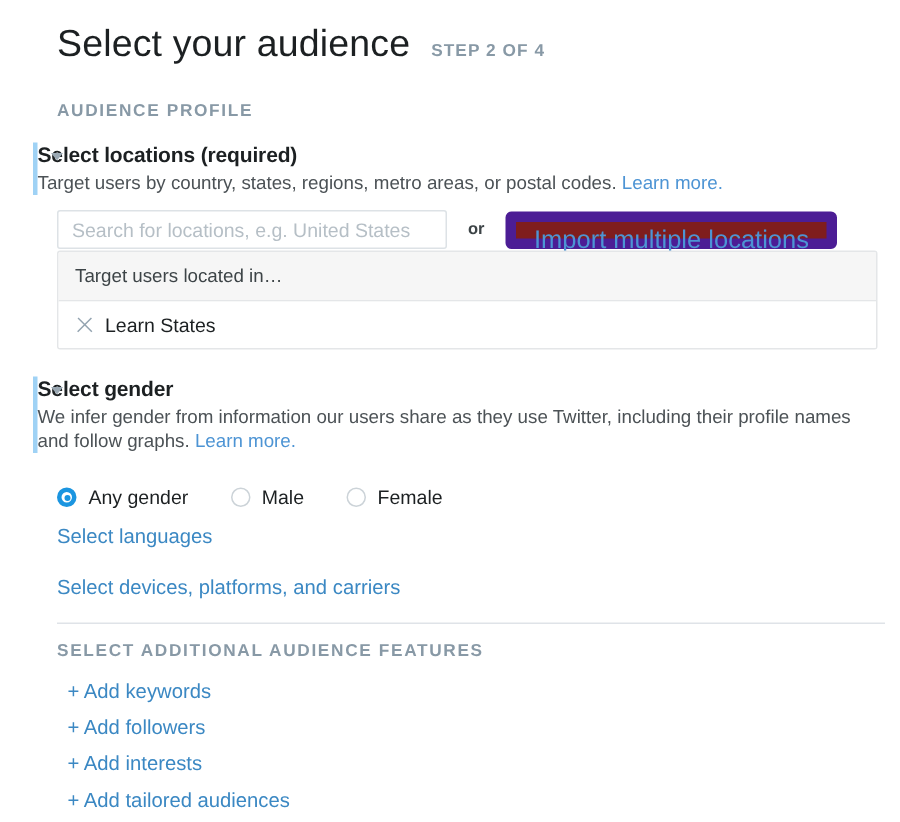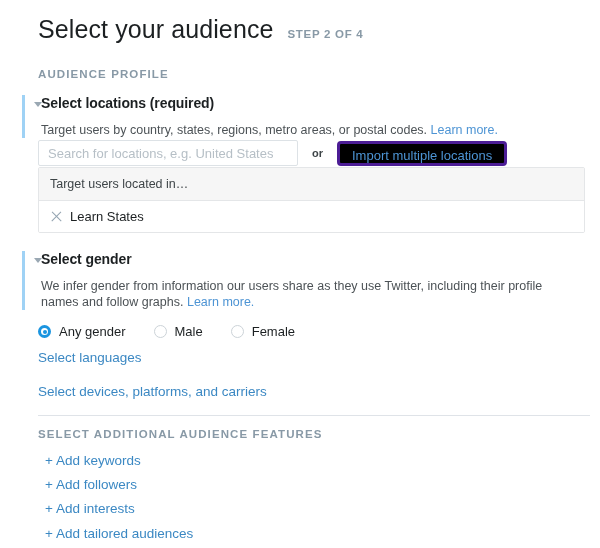--- a/index.html
+++ b/index.html
@@ -50,21 +50,20 @@
     color: #8899a6;
     text-transform: uppercase;
   }
   #audience-profile-caption { left: 38px; top: 68px; }
   #additional-features-caption { left: 38px; top: 428px; }
 
   
   .block {
     position: absolute;
     left: 22px;
-    padding-left: 16px;
     border-left: 3px solid #9fd2f5;
     width: 560px;
     box-sizing: border-box;
   }
   #block-locations { top: 95px; }
   #block-gender    { top: 251px; }
 
   .block-chevron {
     position: absolute;
     left: 9px;
@@ -79,21 +78,21 @@
     font-size: 14px;
     font-weight: bold;
     color: #1c2022;
     line-height: 17px;
     letter-spacing: -0.1px;
   }
   .block-desc {
     font-size: 12.5px;
     color: #4c5256;
     line-height: 16px;
-    margin-top: 10px;
+    margin-top: 2px;
     max-width: 545px;
   }
   a.inline-link, .link {
     color: #4d94d4;
     text-decoration: none;
     cursor: pointer;
   }
 
   
   .search-row {
@@ -120,26 +119,26 @@
   .or-text {
     margin: 0 14px;
     font-size: 11px;
     color: #3d4447;
     font-weight: 600;
   }
   .import-button {
     height: 25px;
     box-sizing: border-box;
     padding: 0 12px;
-    border: 3px solid #4c1d95;
+    border: 7px solid #4c1d95;
     border-radius: 4px;
-    background: #000000;
+    background: #7f1d1d;
     color: #4d94d4;
     font-family: "Liberation Sans", sans-serif;
-    font-size: 13px;
+    font-size: 17px;
     line-height: 23px;
     cursor: pointer;
     white-space: nowrap;
   }
 
   
   .locations-table {
     position: absolute;
     left: 38px;
     top: 167px;

